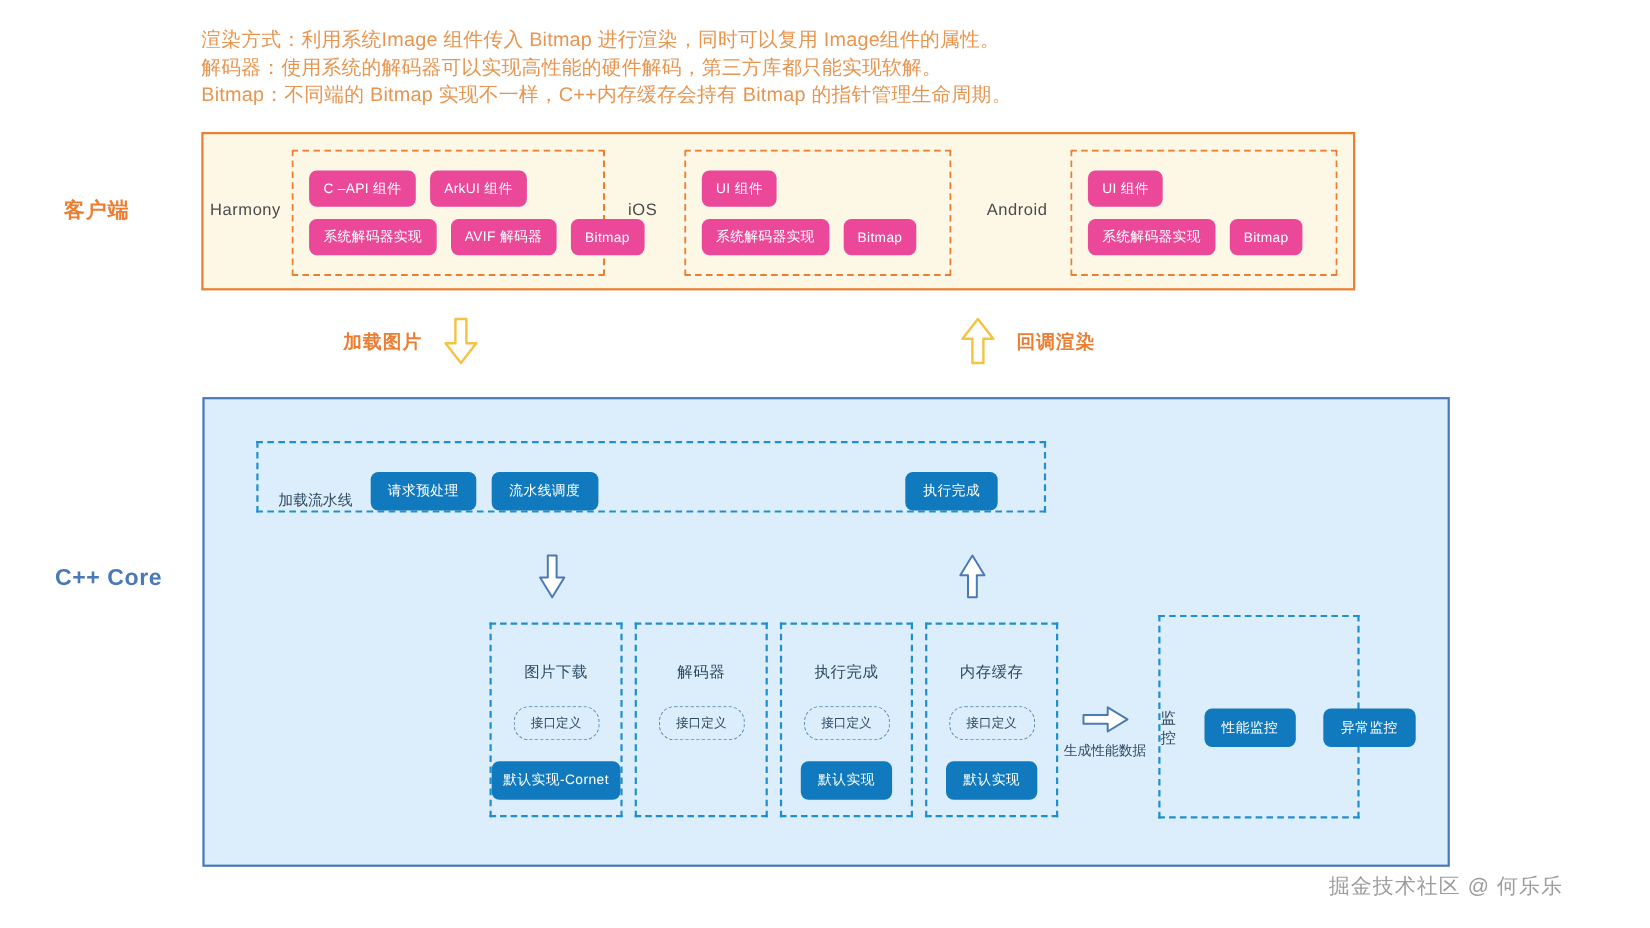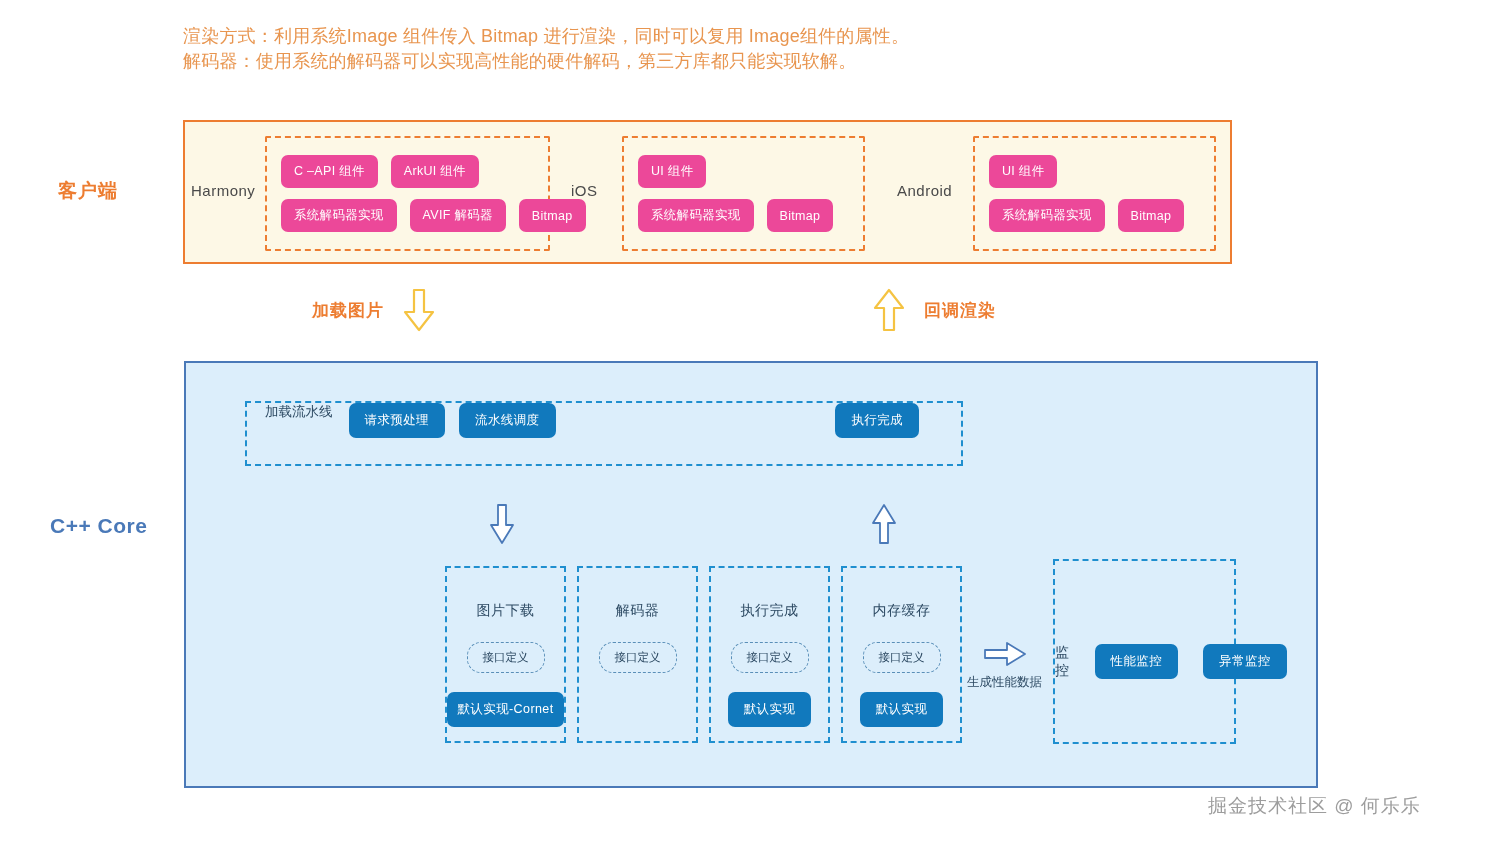--- a/index.html
+++ b/index.html
@@ -64,23 +64,23 @@
   .flow-text{color:#ed7d31;font-weight:bold;font-size:17px;white-space:nowrap;letter-spacing:1px;}
   .arrow-v{width:34px;height:44px;display:block;}
 
   
   .core-box{
     position:absolute;left:184px;top:361px;width:1134px;height:427px;
     background:#dceefb;border:2px solid #4a79b8;box-sizing:border-box;
   }
 
   .pipeline{
-    position:absolute;left:59px;top:38px;width:718px;height:65px;
+    position:absolute;left:47px;top:38px;width:718px;height:65px;
     border:2px dashed #1f8fcf;box-sizing:border-box;
-    display:flex;align-items:flex-start;
+    display:flex;align-items:flex-end;
   }
   .pipeline-label{
     color:#2d4a63;font-size:13.5px;margin-left:18px;margin-right:16px;white-space:nowrap;
   }
   .btn-blue{
     background:#1179bd;color:#fff;border-radius:7px;font-size:12.5px;
     padding:9px 16px;white-space:nowrap;letter-spacing:.4px;
     display:inline-flex;align-items:center;justify-content:center;
   }
   #btn-exec{position:absolute;right:42px;}
@@ -124,20 +124,21 @@
   }
 </style>
 </head>
 <body>
 
 <div class="canvas">
 
   <div class="notes">
     <div class="note-line">渲染方式：利用系统Image 组件传入 Bitmap 进行渲染，同时可以复用 Image组件的属性。</div>
     <div class="note-line">解码器：使用系统的解码器可以实现高性能的硬件解码，第三方库都只能实现软解。</div>
+    <div class="note-line">Bitmap：不同端的 Bitmap 实现不一样，C++内存缓存会持有 Bitmap 的指针管理生命周期。</div>
   </div>
 
   <div class="side-label" id="client-label">客户端</div>
 
   <div class="client-box">
 
     <div class="platform" id="plat-harmony">
       <div class="platform-name">Harmony</div>
       <div class="dashed-orange">
         <div class="pill-row">

